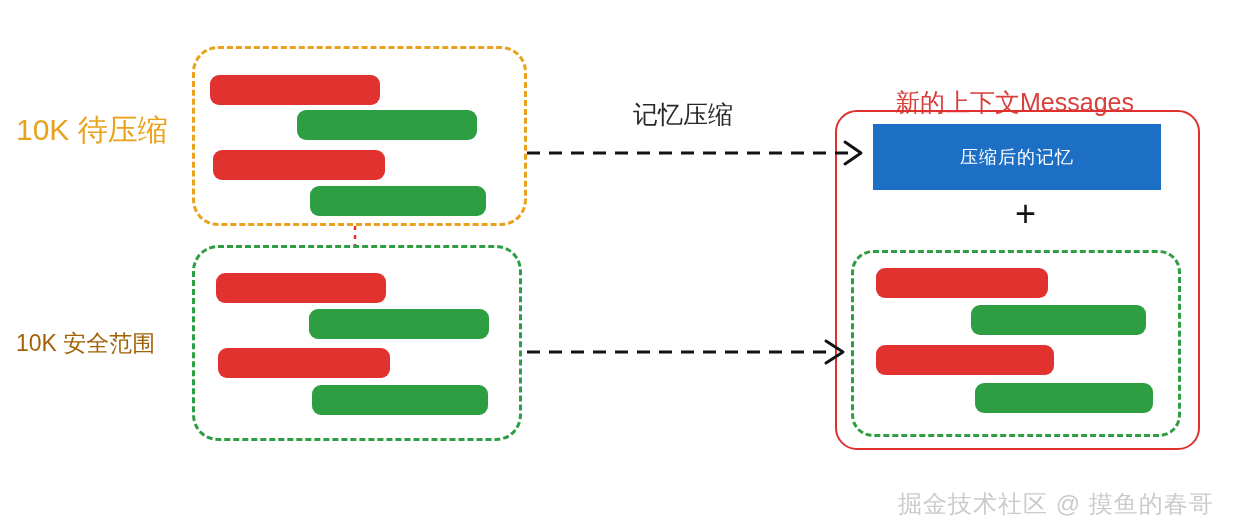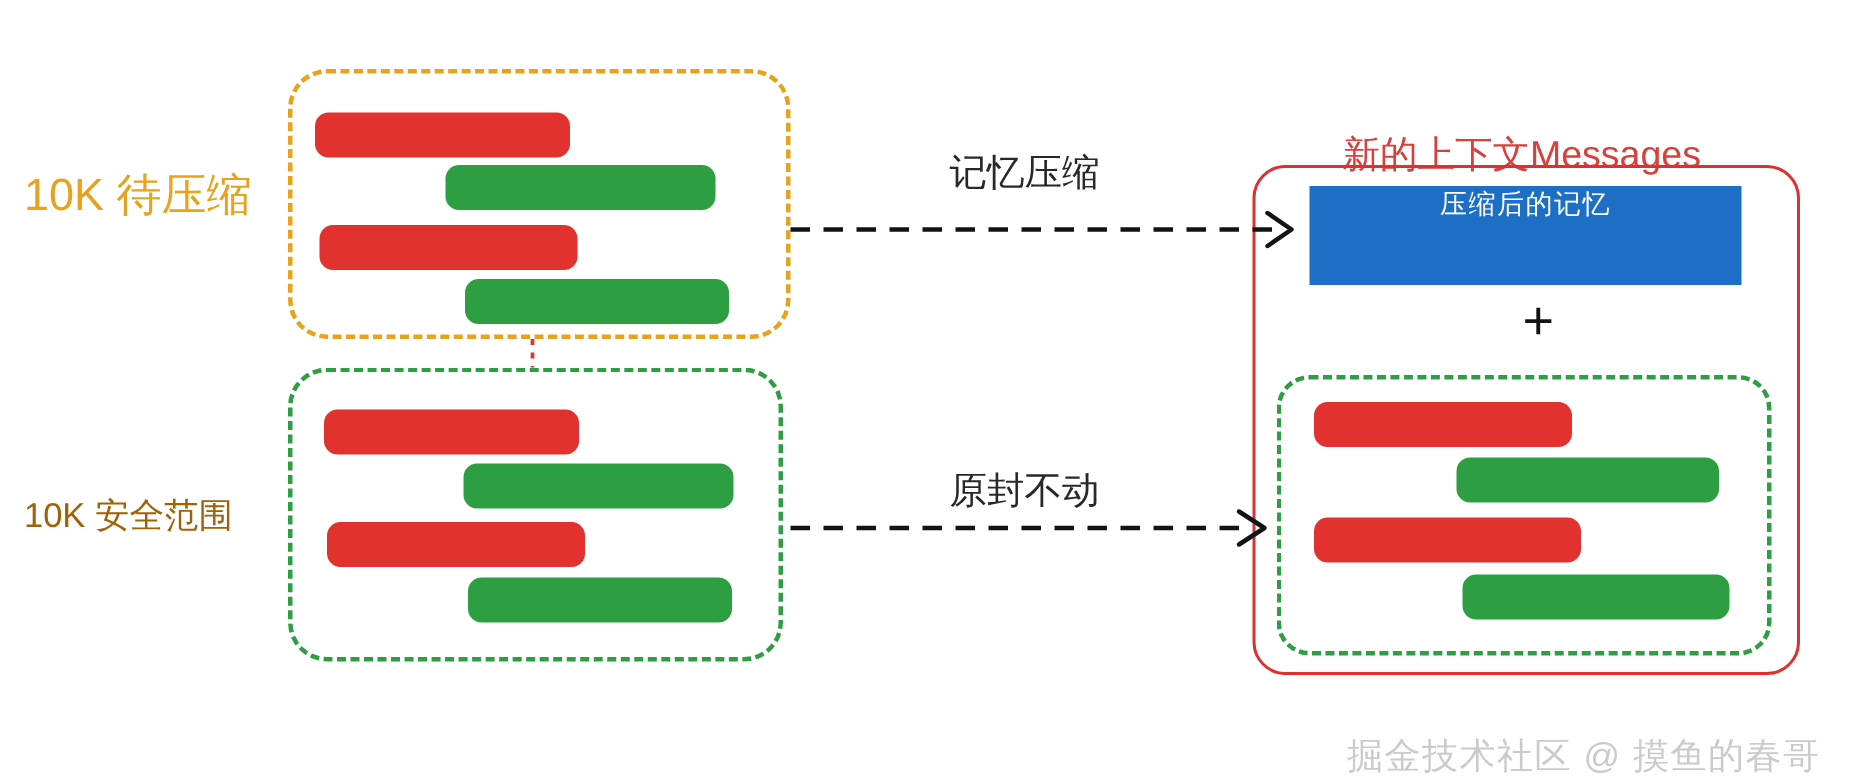--- a/index.html
+++ b/index.html
@@ -74,21 +74,21 @@
     color: #D9403C;
     font-size: 25px;
   }
 
   
   .blue-block {
     position: absolute;
     background: #1C6FC4;
     border-radius: 0;
     display: flex;
-    align-items: flex-start;
+    align-items: center;
     justify-content: center;
   }
   .blue-block .blue-label {
     color: #ffffff;
     font-size: 18px;
     letter-spacing: 1px;
     font-weight: 500;
   }
 
   
@@ -136,21 +136,20 @@
 
   <div class="side-label green" style="left:16px; top:328px;">10K 安全范围</div>
 
   <div class="bar red" style="left:216px; top:273px; width:170px; height:30px;"></div>
   <div class="bar green" style="left:309px; top:309px; width:180px; height:30px;"></div>
   <div class="bar red" style="left:218px; top:348px; width:172px; height:30px;"></div>
   <div class="bar green" style="left:312px; top:385px; width:176px; height:30px;"></div>
 
   <div class="arrow-label" style="left:633px; top:88px;margin-top:10px;">记忆压缩</div>
 
-  <div class="arrow-label" style="left:633px; top:310px;">原封不动</div>
 
   <div class="panel-title" style="left:895px; top:58px;margin-top:28px;">新的上下文Messages</div>
 
   <div class="group-box red-solid" style="left:835px; top:110px; width:365px; height:340px;"></div>
 
   <div class="blue-block" style="left:873px; top:124px; width:288px; height:66px;">
     <span class="blue-label">压缩后的记忆</span>
   </div>
 
   <div class="plus-sign" style="left:1015px; top:196px;">+</div>

